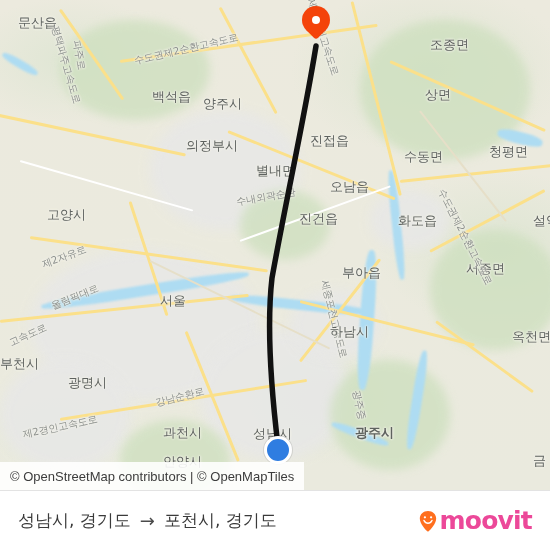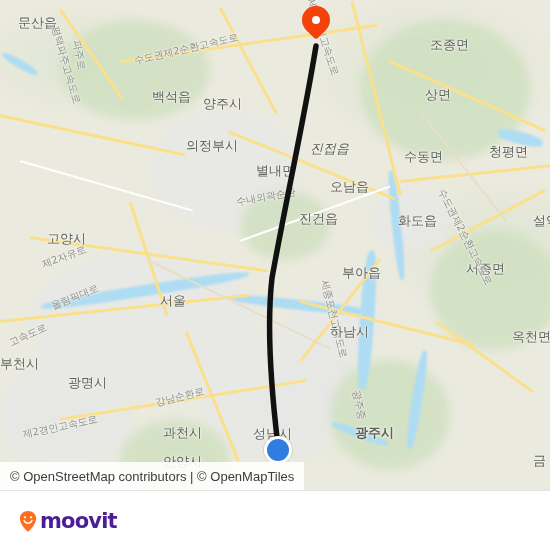--- a/index.html
+++ b/index.html
@@ -93,21 +93,21 @@
     display:flex;align-items:center;justify-content:space-between;
     padding:0 18px;box-sizing:border-box;
   }
   .footer .route-text{
     font-size:17px;color:#3a3a3a;display:flex;align-items:center;gap:9px;
     font-family:"DejaVu Sans","Liberation Sans",sans-serif;white-space:nowrap;
   }
   .footer .arrow{font-size:18px;color:#4a4a4a;}
   .brand{display:flex;align-items:center;gap:2px;}
   .brand .glyph{width:20px;height:22px;position:relative;}
-  .brand .word{font-size:21px;font-weight:bold;color:#4c1d95;letter-spacing:-.8px;
+  .brand .word{font-size:25px;font-weight:bold;color:#ec4899;letter-spacing:-.8px;
     font-family:"DejaVu Sans","Liberation Sans",sans-serif;}
 </style>
 </head>
 <body>
 
 <div id="app">
 
   <div class="map">
     <div class="map-base"></div>
 
@@ -159,28 +159,28 @@
     <div id="map-labels">
         <div class="maplabel big" style="left: 18px; top: 14px;">문산읍</div>
         <div class="maplabel road-name" style="left: 26px; top: 58px; transform: rotate(74deg);">평택파주고속도로</div>
         <div class="maplabel road-name" style="left: 64px; top: 48px; transform: rotate(80deg);">파주로</div>
         <div class="maplabel road-name" style="left: 133px; top: 42px; transform: rotate(-13deg);">수도권제2순환고속도로</div>
         <div class="maplabel big" style="left: 152px; top: 88px;">백석읍</div>
         <div class="maplabel big" style="left: 203px; top: 95px;">양주시</div>
         <div class="maplabel big" style="left: 430px; top: 36px; font-family: Liberation Mono, monospace;">조종면</div>
         <div class="maplabel big" style="left: 425px; top: 86px;">상면</div>
         <div class="maplabel big" style="left: 186px; top: 137px;">의정부시</div>
-        <div class="maplabel big" style="left: 310px; top: 140px; font-style: italic;">진접읍</div>
+        <div class="maplabel big" style="left: 310px; top: 132px;">진접읍</div>
         <div class="maplabel big" style="left: 404px; top: 148px;">수동면</div>
         <div class="maplabel big" style="left: 489px; top: 143px;">청평면</div>
         <div class="maplabel big" style="left: 256px; top: 162px;">별내면</div>
         <div class="maplabel big" style="left: 330px; top: 178px;">오남읍</div>
         <div class="maplabel road-name" style="left: 283px; top: 30px; transform: rotate(72deg);">세종포천고속도로</div>
         <div class="maplabel road-name" style="left: 236px; top: 190px; transform: rotate(-10deg);">수내외곽순환</div>
-        <div class="maplabel big" style="left: 47px; top: 206px; margin-top: 24px;">고양시</div>
+        <div class="maplabel big" style="left: 47px; top: 206px;">고양시</div>
         <div class="maplabel big" style="left: 299px; top: 210px;">진건읍</div>
         <div class="maplabel big" style="left: 398px; top: 212px;">화도읍</div>
         <div class="maplabel big" style="left: 533px; top: 212px;">설악</div>
         <div class="maplabel road-name" style="left: 41px; top: 250px; transform: rotate(-20deg);">제2자유로</div>
         <div class="maplabel big" style="left: 466px; top: 260px;">서종면</div>
         <div class="maplabel big" style="left: 342px; top: 264px; text-align: right;">부아읍</div>
         <div class="maplabel big" style="left: 160px; top: 292px;">서울</div>
         <div class="maplabel road-name" style="left: 50px; top: 290px; transform: rotate(-22deg);">올림픽대로</div>
         <div class="maplabel road-name" style="left: 412px; top: 230px; transform: rotate(63deg);">수도권제2순환고속도로</div>
         <div class="maplabel road-name" style="left: 294px; top: 312px; transform: rotate(76deg);">세종포천고속도로</div>
@@ -209,20 +209,25 @@
       <div class="dot"></div>
     </div>
 
     <div class="origin-dot" style="left:264px;top:436px;"></div>
 
 
     <div class="attrib">© OpenStreetMap contributors | © OpenMapTiles</div>
   </div>
 
   <div class="footer">
+    <div class="route-text">
+      <span>성남시, 경기도</span>
+      <span class="arrow">→</span>
+      <span>포천시, 경기도</span>
+    </div>
     <div class="brand">
       <span class="glyph">
         <svg viewBox="0 0 22 24" width="20" height="22">
           <path d="M11 1C5.9 1 2 4.7 2 9.4c0 5.3 6.4 12.1 8.2 13.9.4.4 1.1.4 1.5 0C13.6 21.5 20 14.7 20 9.4 20 4.7 16.1 1 11 1z" fill="#ff6f1e"></path>
           <circle cx="7.6" cy="8" r="1.25" fill="#ffffff"></circle>
           <circle cx="14.4" cy="8" r="1.25" fill="#ffffff"></circle>
           <path d="M6.6 11.4c1 2 2.6 3.1 4.4 3.1s3.4-1.1 4.4-3.1" stroke="#ffffff" stroke-width="1.6" fill="none" stroke-linecap="round"></path>
         </svg>
       </span>
       <span class="word">moovit</span>

